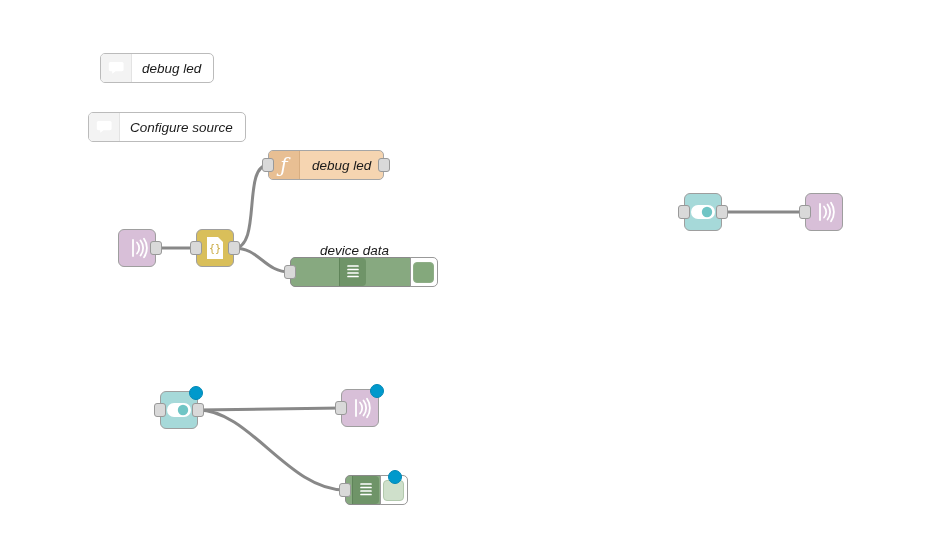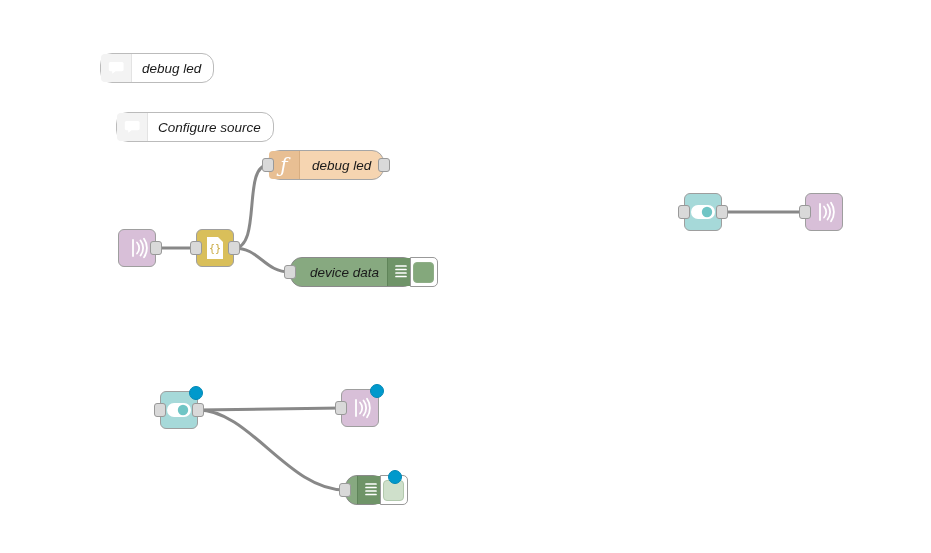--- a/index.html
+++ b/index.html
@@ -20,21 +20,21 @@
     left: 0;
     top: 0;
     width: 931px;
     height: 553px;
     pointer-events: none;
   }
   .node {
     position: absolute;
     box-sizing: border-box;
     border: 1px solid #999999;
-    border-radius: 12px;
+    border-radius: 5px;
     display: flex;
     align-items: center;
     overflow: visible;
   }
   
   .node-comment {
     background: #ffffff;
     border-color: #bbbbbb;
     height: 30px;
   }
@@ -86,20 +86,21 @@
     color: #1a1a1a;
     padding: 0 12px 0 12px;
     white-space: nowrap;
   }
   
   .node-debug {
     background: #87a980;
     height: 30px;
     border-color: #8a8a8a;
     justify-content: flex-end;
+    flex-direction: column;
   }
   .dbg-label {
     font-style: italic;
     font-size: 13.5px;
     color: #1a1a1a;
     padding: 0 8px 0 12px;
     white-space: nowrap;
     flex: 1 1 auto;
     text-align: right;
   }
@@ -213,21 +214,21 @@
 
   <div class="node node-comment" style="left:100px; top:53px;">
     <div class="comment-iconband">
       <svg width="16" height="14" viewBox="0 0 16 14" xmlns="http://www.w3.org/2000/svg">
         <path d="M2 1 h12 a1.6 1.6 0 0 1 1.6 1.6 v6 a1.6 1.6 0 0 1 -1.6 1.6 h-6.4 l-3.4 2.6 v-2.6 h-1.8 a1.6 1.6 0 0 1 -1.6 -1.6 v-6 a1.6 1.6 0 0 1 1.6 -1.6 z" fill="#ffffff"></path>
       </svg>
     </div>
     <span class="comment-label">debug led</span>
   </div>
 
-  <div class="node node-comment" style="left:116px; top:112px;">
+  <div class="node node-comment" style="left:88px; top:112px;">
     <div class="comment-iconband">
       <svg width="16" height="14" viewBox="0 0 16 14" xmlns="http://www.w3.org/2000/svg">
         <path d="M2 1 h12 a1.6 1.6 0 0 1 1.6 1.6 v6 a1.6 1.6 0 0 1 -1.6 1.6 h-6.4 l-3.4 2.6 v-2.6 h-1.8 a1.6 1.6 0 0 1 -1.6 -1.6 v-6 a1.6 1.6 0 0 1 1.6 -1.6 z" fill="#ffffff"></path>
       </svg>
     </div>
     <span class="comment-label">Configure source</span>
   </div>
 
   <div class="node node-function" style="left:268px; top:150px;">
     <div class="port port-in"></div>

